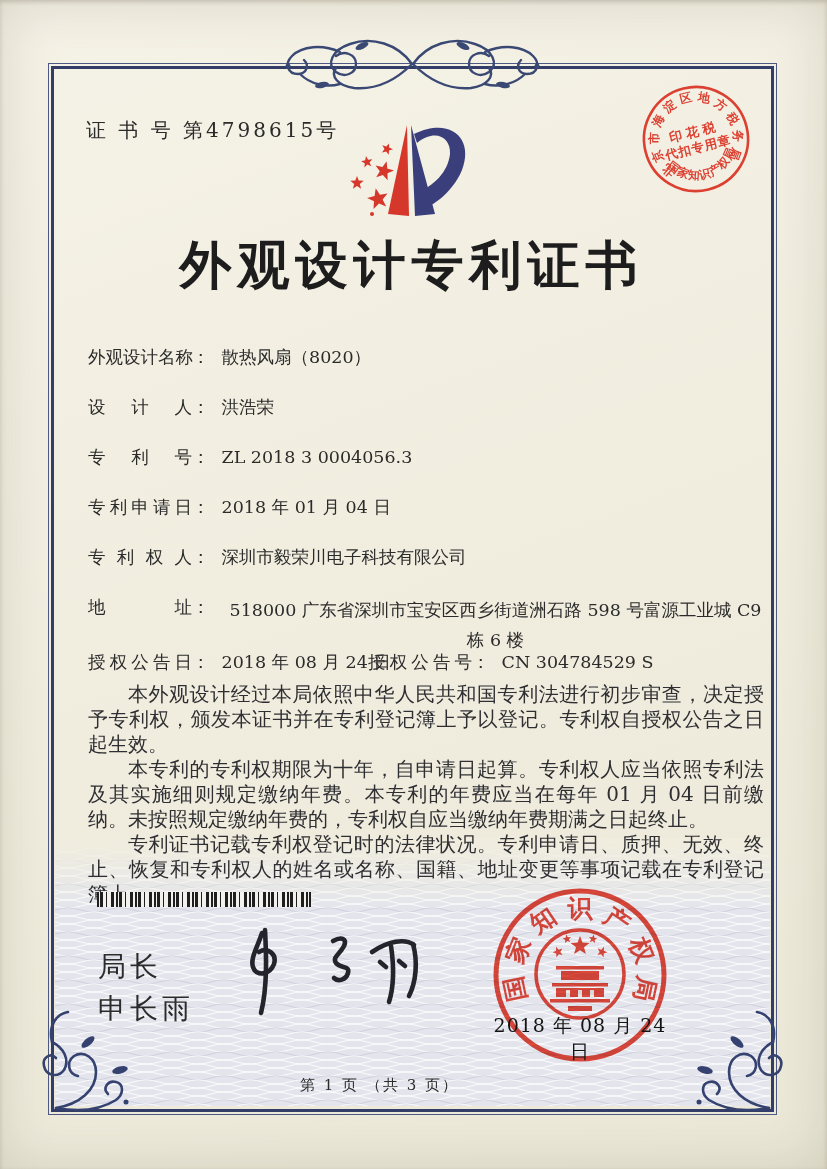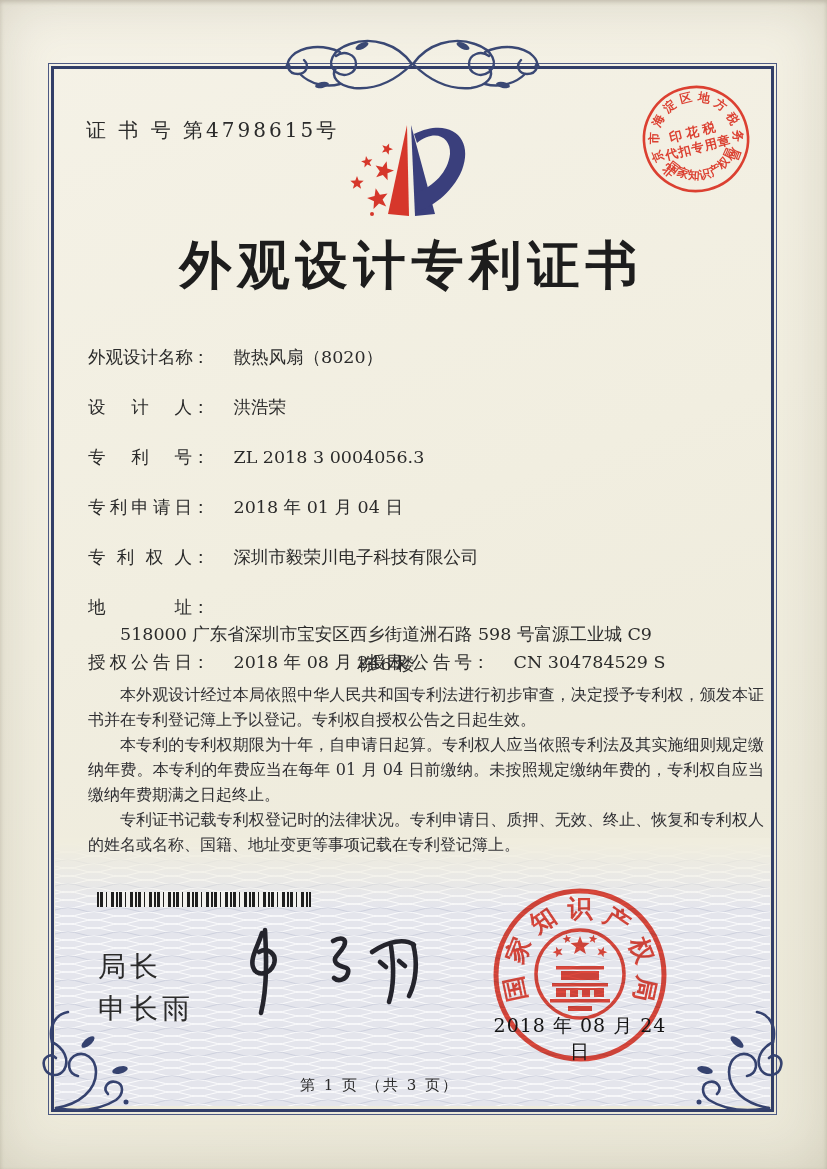--- a/index.html
+++ b/index.html
@@ -22,26 +22,26 @@
   .overlay-svg{position:absolute;left:0;top:0;z-index:5;pointer-events:none;}
   
   .cert-no{position:absolute;left:86px;top:117px;font-size:20px;letter-spacing:3px;z-index:6;}
   
   .title{position:absolute;left:48px;top:231px;width:727px;text-align:center;
          font-size:52px;font-weight:700;letter-spacing:6px;color:#1d1d1d;z-index:6;margin:0;}
   
   .fields{position:absolute;left:88px;top:345px;width:690px;font-size:17.5px;z-index:6;}
   .frow{position:absolute;left:0;white-space:nowrap;line-height:24px;}
   .flabel{display:inline-block;width:104px;text-align:justify;text-align-last:justify;vertical-align:top;}
-  .fvalue{margin-left:24px;}
+  .fvalue{margin-left:12px;}
   .frow.addr{white-space:normal;}
   .frow.addr .fvalue{display:inline-block;width:548px;line-height:30px;vertical-align:top;text-align:center;}
   .fpair-right{position:absolute;left:280px;top:0;white-space:nowrap;}
   
-  .paras{position:absolute;left:88px;top:682px;width:676px;font-size:16px;line-height:25px;
+  .paras{position:absolute;left:88px;top:682px;width:676px;font-size:20px;line-height:25px;
          text-align:justify;z-index:6;color:#2f2f33;}
   .paras p{margin:0;text-indent:2em;}
   
   .barcode{position:absolute;left:97px;top:892px;width:214px;height:15px;z-index:6;
      background:repeating-linear-gradient(90deg,
        #1f1f1f 0 2px,#f2f1ee 2px 3px,#1f1f1f 3px 6px,#f2f1ee 6px 9px,
        #1f1f1f 9px 10px,#f2f1ee 10px 14px,#1f1f1f 14px 17px,#f2f1ee 17px 19px);}
   
   .director{position:absolute;left:98px;top:948px;font-size:28px;letter-spacing:4px;z-index:6;}
   .director .name{margin-top:4px;}

